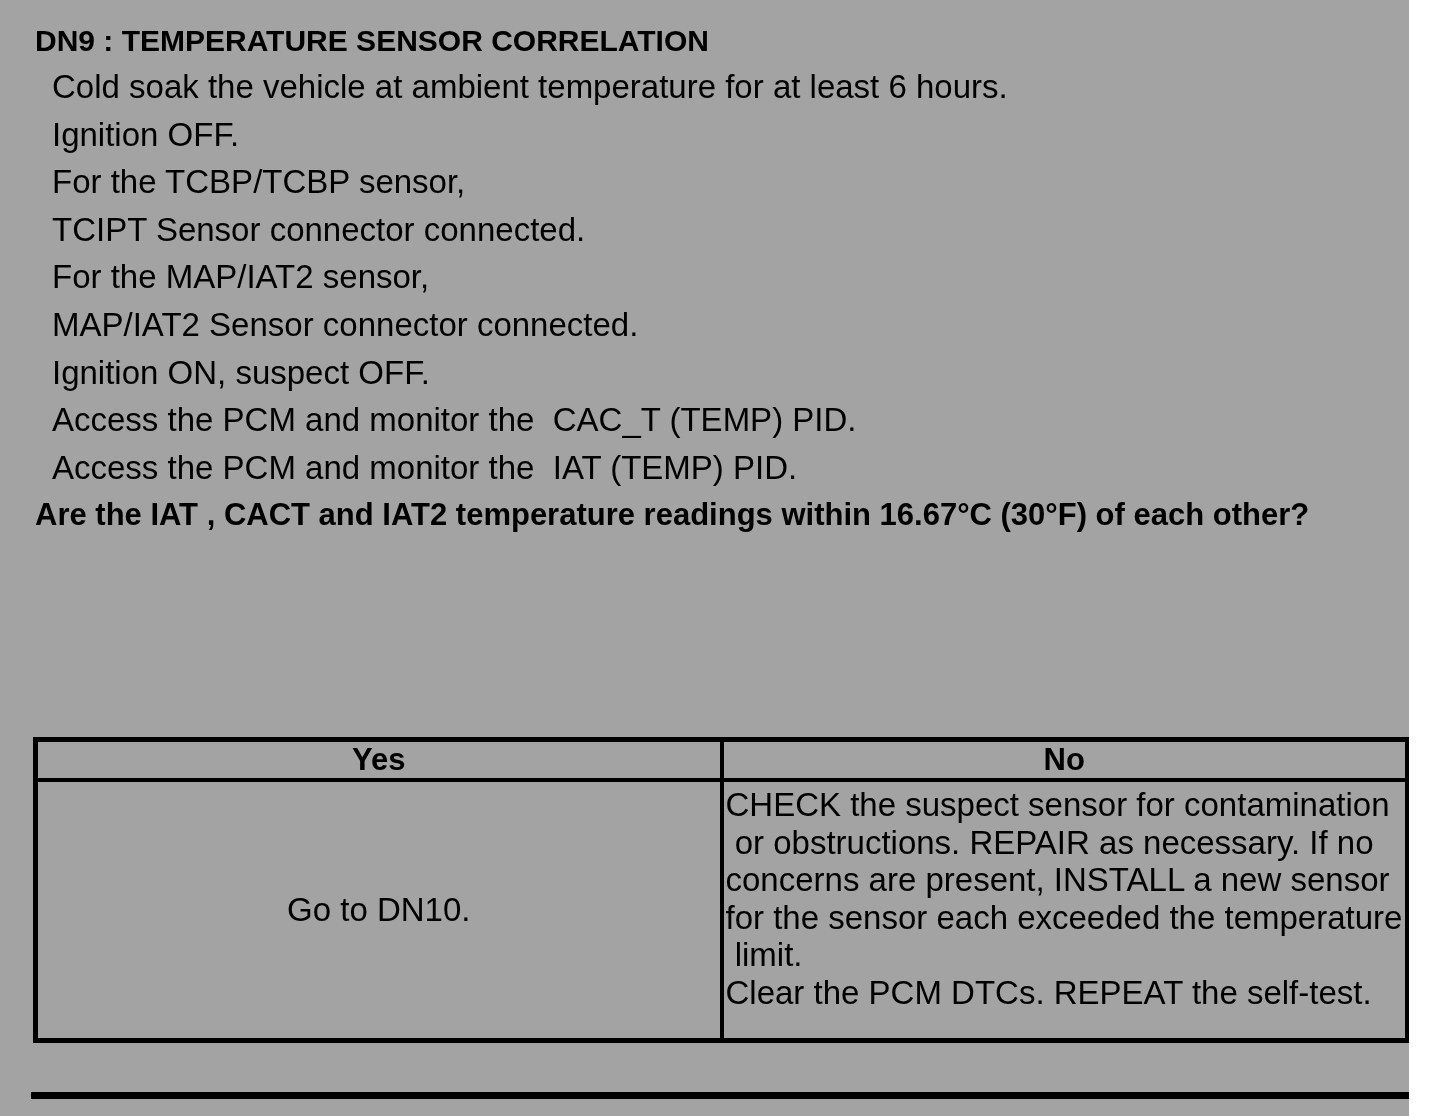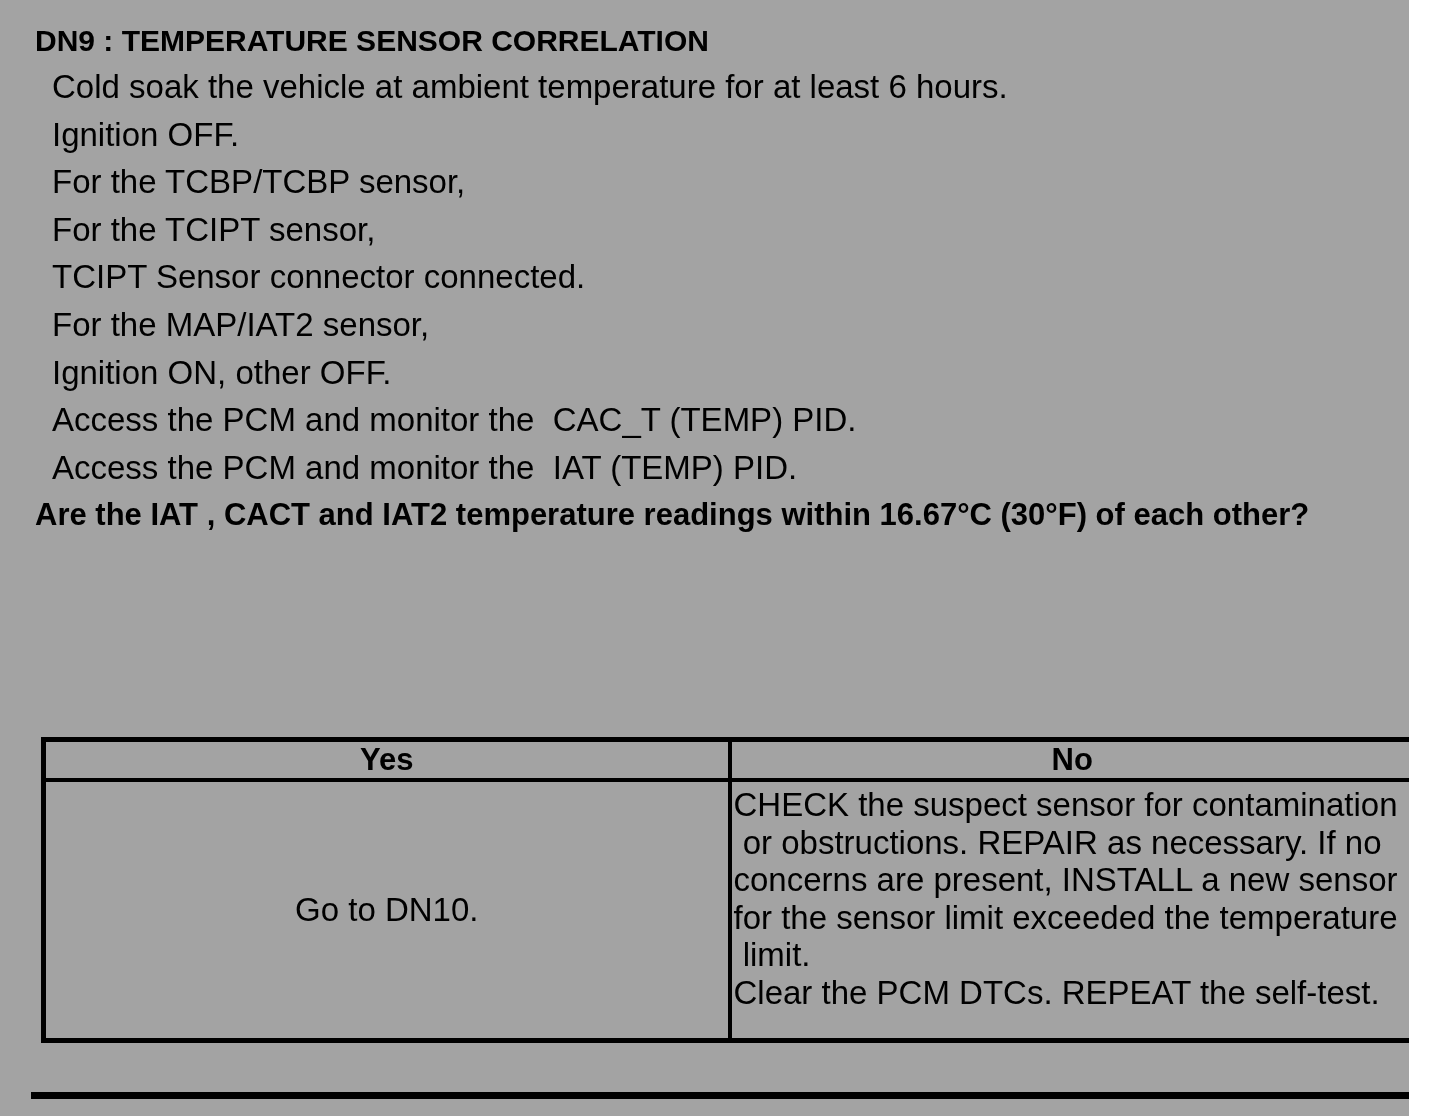--- a/index.html
+++ b/index.html
@@ -36,21 +36,21 @@
     margin-left: 17px;
   }
   .question {
     font-weight: bold;
     font-size: 31px;
     line-height: 48px;
     white-space: pre;
   }
   table.decision-table {
     position: absolute;
-    left: 41px;
+    left: 33px;
     top: 737px;
     width: 1377px;
     border-collapse: collapse;
     table-layout: fixed;
     padding-left: 18px;
   }
   table.decision-table, table.decision-table th, table.decision-table td {
     border: 4px solid #000000;
   }
   table.decision-table {
@@ -95,42 +95,42 @@
 </head>
 <body>
 
 <div class="page">
 
   <div class="textblock">
     <div class="doc-title">DN9 : TEMPERATURE SENSOR CORRELATION</div>
     <div class="proc-line">Cold soak the vehicle at ambient temperature for at least 6 hours.</div>
     <div class="proc-line">Ignition OFF.</div>
     <div class="proc-line">For the TCBP/TCBP sensor,</div>
-    <div class="proc-line">For the TCIPT sensor,</div>
     <div class="proc-line">TCIPT Sensor connector connected.</div>
     <div class="proc-line">For the MAP/IAT2 sensor,</div>
-    <div class="proc-line">Ignition ON, other OFF.</div>
+    <div class="proc-line">MAP/IAT2 Sensor connector connected.</div>
+    <div class="proc-line">Ignition ON, suspect OFF.</div>
     <div class="proc-line">Access the PCM and monitor the  CAC_T (TEMP) PID.</div>
     <div class="proc-line">Access the PCM and monitor the  IAT (TEMP) PID.</div>
     <div class="question">Are the IAT , CACT and IAT2 temperature readings within 16.67°C (30°F) of each other?</div>
   </div>
 
   <table class="decision-table">
     <tbody>
         <tr>
       <th>Yes</th>
       <th>No</th>
     </tr>
     <tr>
       <td class="yes-cell">Go to DN10.</td>
       <td class="no-cell">
         <div class="no-line">CHECK the suspect sensor for contamination</div>
         <div class="no-line"> or obstructions. REPAIR as necessary. If no</div>
         <div class="no-line">concerns are present, INSTALL a new sensor</div>
-        <div class="no-line">for the sensor limit exceeded the temperature</div>
+        <div class="no-line">for the sensor each exceeded the temperature</div>
         <div class="no-line"> limit.</div>
         <div class="no-line">Clear the PCM DTCs. REPEAT the self-test.</div>
       </td>
     </tr>
   </tbody>
     </table>
 
   <div class="bottom-rule"></div>
 
 </div>

